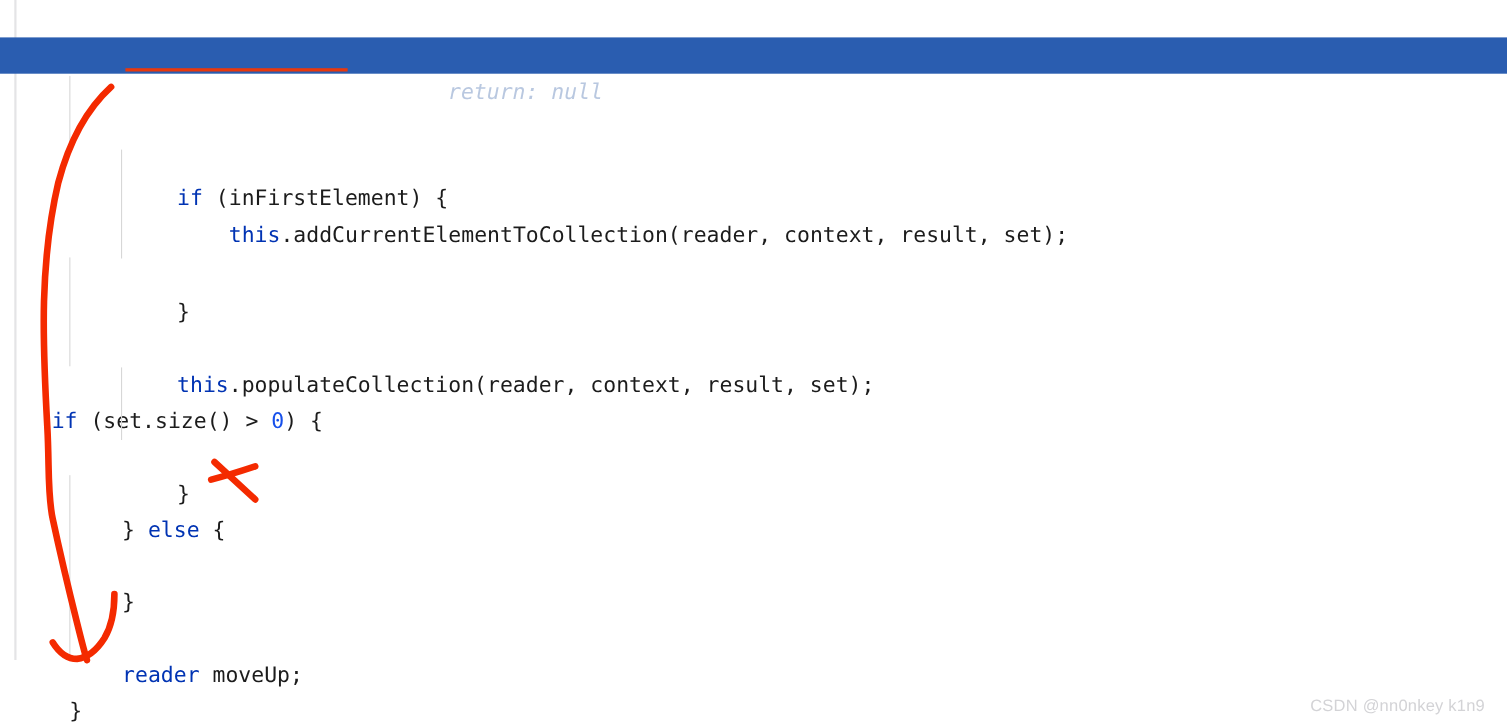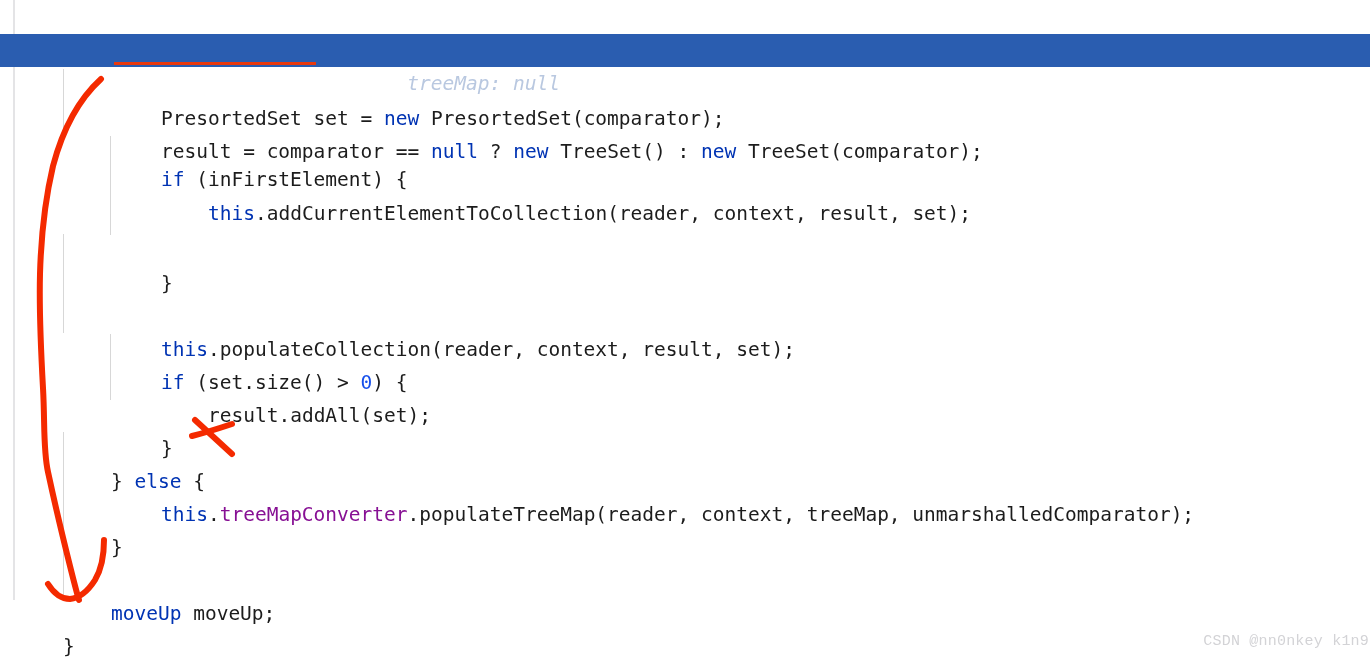--- a/index.html
+++ b/index.html
@@ -87,48 +87,42 @@
     position: absolute;
     left: 0; top: 0;
     width: 1370px;
     height: 660px;
     pointer-events: none;
   }
 
   
   .watermark {
     position: absolute;
-    right: 1px;
+    right: 20px;
     bottom: 10px;
-    font-family: Liberation Mono, monospace;
+    font-family: Liberation Sans, sans-serif;
     font-size: 15px;
     color: #d3d3d6;
     letter-spacing: 0.2px;
     user-select: none;
   }
 </style>
 </head>
 <body>
 
 <div id="editor">
 
   <div class="gutter-rule"></div>
 
   <div class="code-line highlight" style="top:34px;">
-    <span class="txt" style="padding-left:64px;"><span class="kw-l">if</span> <span class="kw-l">(treeMap == null) {</span></span><span class="hint" style="padding-left:38px;">treeMap: null</span>
+    <span class="txt" style="padding-left:64px;"><span class="kw-l">if</span> <span class="kw-l">(treeMap == null) {</span></span><span class="hint" style="padding-left:38px;">return: null</span>
   </div>
   <div class="err-underline" style="left:114px; top:62px; width:202px;"></div>
 
-  <div class="code-line" style="top:69px;">
-    <span class="txt" style="padding-left:114px;"><span class="plain">PresortedSet set = </span><span class="kw">new</span><span class="plain"> PresortedSet(comparator);</span></span>
-  </div>
 
-  <div class="code-line" style="top:102px;">
-    <span class="txt" style="padding-left:114px;"><span class="plain">result = comparator == </span><span class="kw">null</span><span class="plain"> ? </span><span class="kw">new</span><span class="plain"> TreeSet() : </span><span class="kw">new</span><span class="plain"> TreeSet(comparator);</span></span>
-  </div>
 
   <div class="code-line" style="top:130px;">
     <span class="txt" style="padding-left:114px;"><span class="kw">if</span><span class="plain"> (inFirstElement) {</span></span>
   </div>
 
   <div class="code-line" style="top:164px;">
     <span class="txt" style="padding-left:161px;"><span class="kw">this</span><span class="plain">.addCurrentElementToCollection(reader, context, result, set);</span></span>
   </div>
 
 
@@ -138,49 +132,43 @@
 
   <div class="code-line" style="top:267px;">
     <span class="txt" style="padding-left:114px;"></span>
   </div>
 
   <div class="code-line" style="top:300px;">
     <span class="txt" style="padding-left:114px;"><span class="kw">this</span><span class="plain">.populateCollection(reader, context, result, set);</span></span>
   </div>
 
   <div class="code-line" style="top:333px;">
-    <span class="txt" style="padding-left:114px;"><span class="kw">if</span><span class="plain"> (set.size() &gt; </span><span class="num">0</span><span class="plain">) {</span></span>
+    <span class="txt" style=""><span class="kw">if</span><span class="plain"> (set.size() &gt; </span><span class="num">0</span><span class="plain">) {</span></span>
   </div>
 
-  <div class="code-line" style="top:366px;">
-    <span class="txt" style="padding-left:161px;"><span class="plain">result.addAll(set);</span></span>
-  </div>
 
   <div class="code-line" style="top:399px;">
     <span class="txt" style="padding-left:114px;"><span class="plain">}</span></span>
   </div>
 
   <div class="code-line" style="top:432px;">
     <span class="txt" style="padding-left:64px;"><span class="plain">} </span><span class="kw">else</span><span class="plain"> {</span></span>
   </div>
 
-  <div class="code-line" style="top:465px;">
-    <span class="txt" style="padding-left:114px;"><span class="kw">this</span><span class="plain">.</span><span class="fld">treeMapConverter</span><span class="plain">.populateTreeMap(reader, context, treeMap, unmarshalledComparator);</span></span>
-  </div>
 
   <div class="code-line" style="top:498px;">
     <span class="txt" style="padding-left:64px;"><span class="plain">}</span></span>
   </div>
 
   <div class="code-line" style="top:531px;">
     <span class="txt" style="padding-left:64px;"></span>
   </div>
 
   <div class="code-line" style="top:564px;">
-    <span class="txt" style="padding-left:64px;"><span class="kw">moveUp</span><span class="plain"> moveUp;</span></span>
+    <span class="txt" style="padding-left:64px;"><span class="kw">reader</span><span class="plain"> moveUp;</span></span>
   </div>
 
   <div class="code-line" style="top:597px;">
     <span class="txt" style="padding-left:16px;"><span class="plain">}</span></span>
   </div>
 
   <div class="indent-guide" style="left:110px; top:136px; height:99px;"></div>
   <div class="indent-guide" style="left:110px; top:334px; height:66px;"></div>
   <div class="indent-guide" style="left:63px;  top:432px; height:66px;"></div>
   <div class="indent-guide" style="left:63px;  top:69px;  height:66px;"></div>

